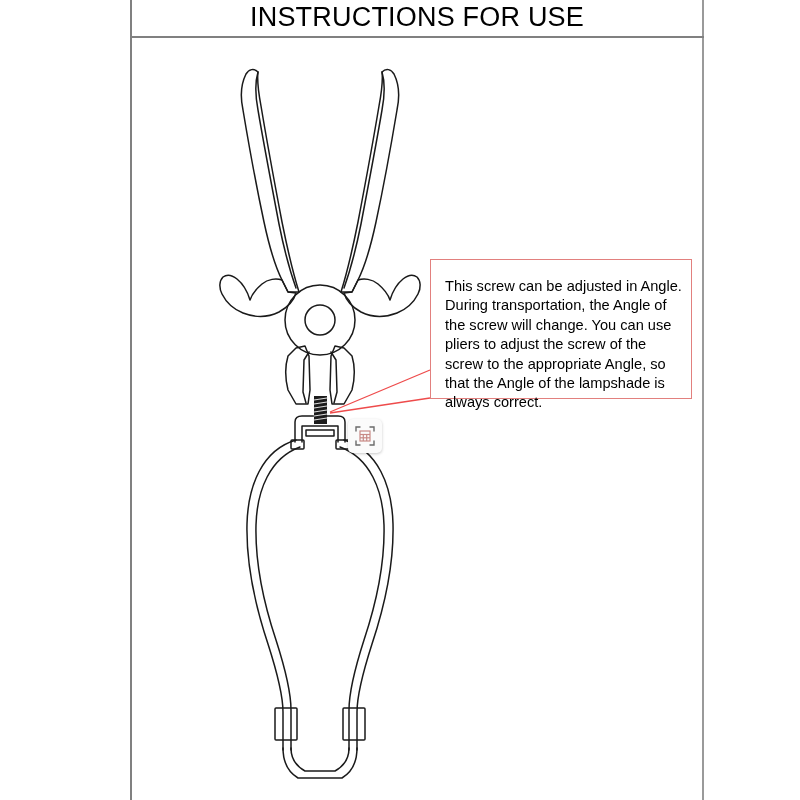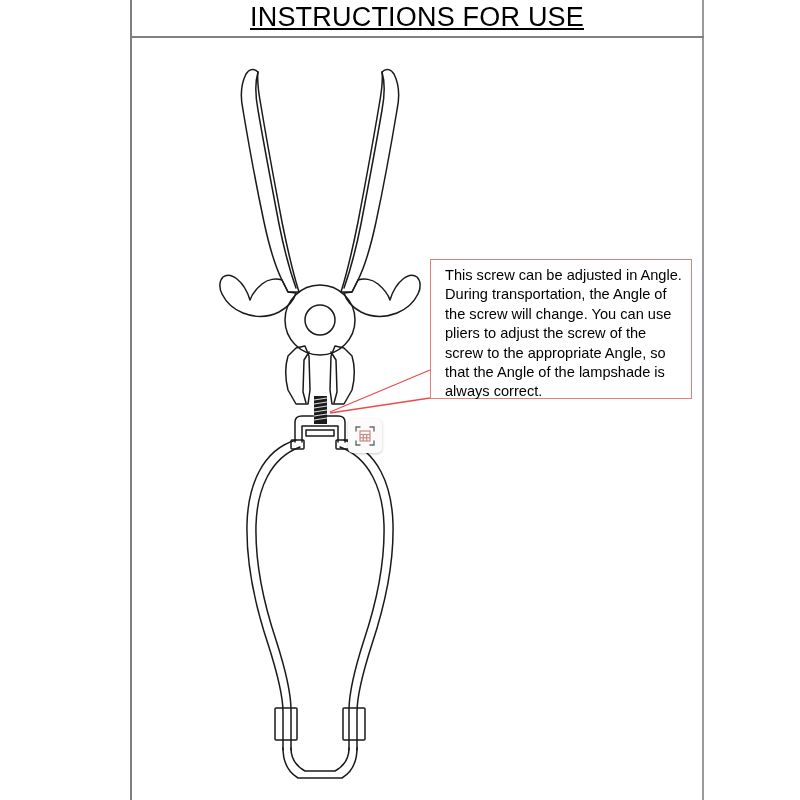--- a/index.html
+++ b/index.html
@@ -54,21 +54,20 @@
     left: 132px;
     top: 1px;
     width: 570px;
     height: 34px;
     line-height: 33px;
     text-align: center;
     font-size: 27px;
     color: #000000;
     letter-spacing: 0.2px;
     white-space: nowrap;
-    text-decoration: underline;
   }
 
   
   .drawing {
     position: absolute;
     left: 0;
     top: 0;
     width: 800px;
     height: 800px;
   }
@@ -80,21 +79,21 @@
     top: 259px;
     width: 262px;
     height: 140px;
     box-sizing: border-box;
     border: 1.5px solid #e2807e;
     background: #ffffff;
   }
   .callout-text {
     position: absolute;
     left: 14px;
-    top: 6px;
+    top: 17px;
     width: 240px;
     font-size: 14.6px;
     line-height: 19.4px;
     color: #000000;
   }
 
   
   .badge {
     position: absolute;
     left: 348px;

